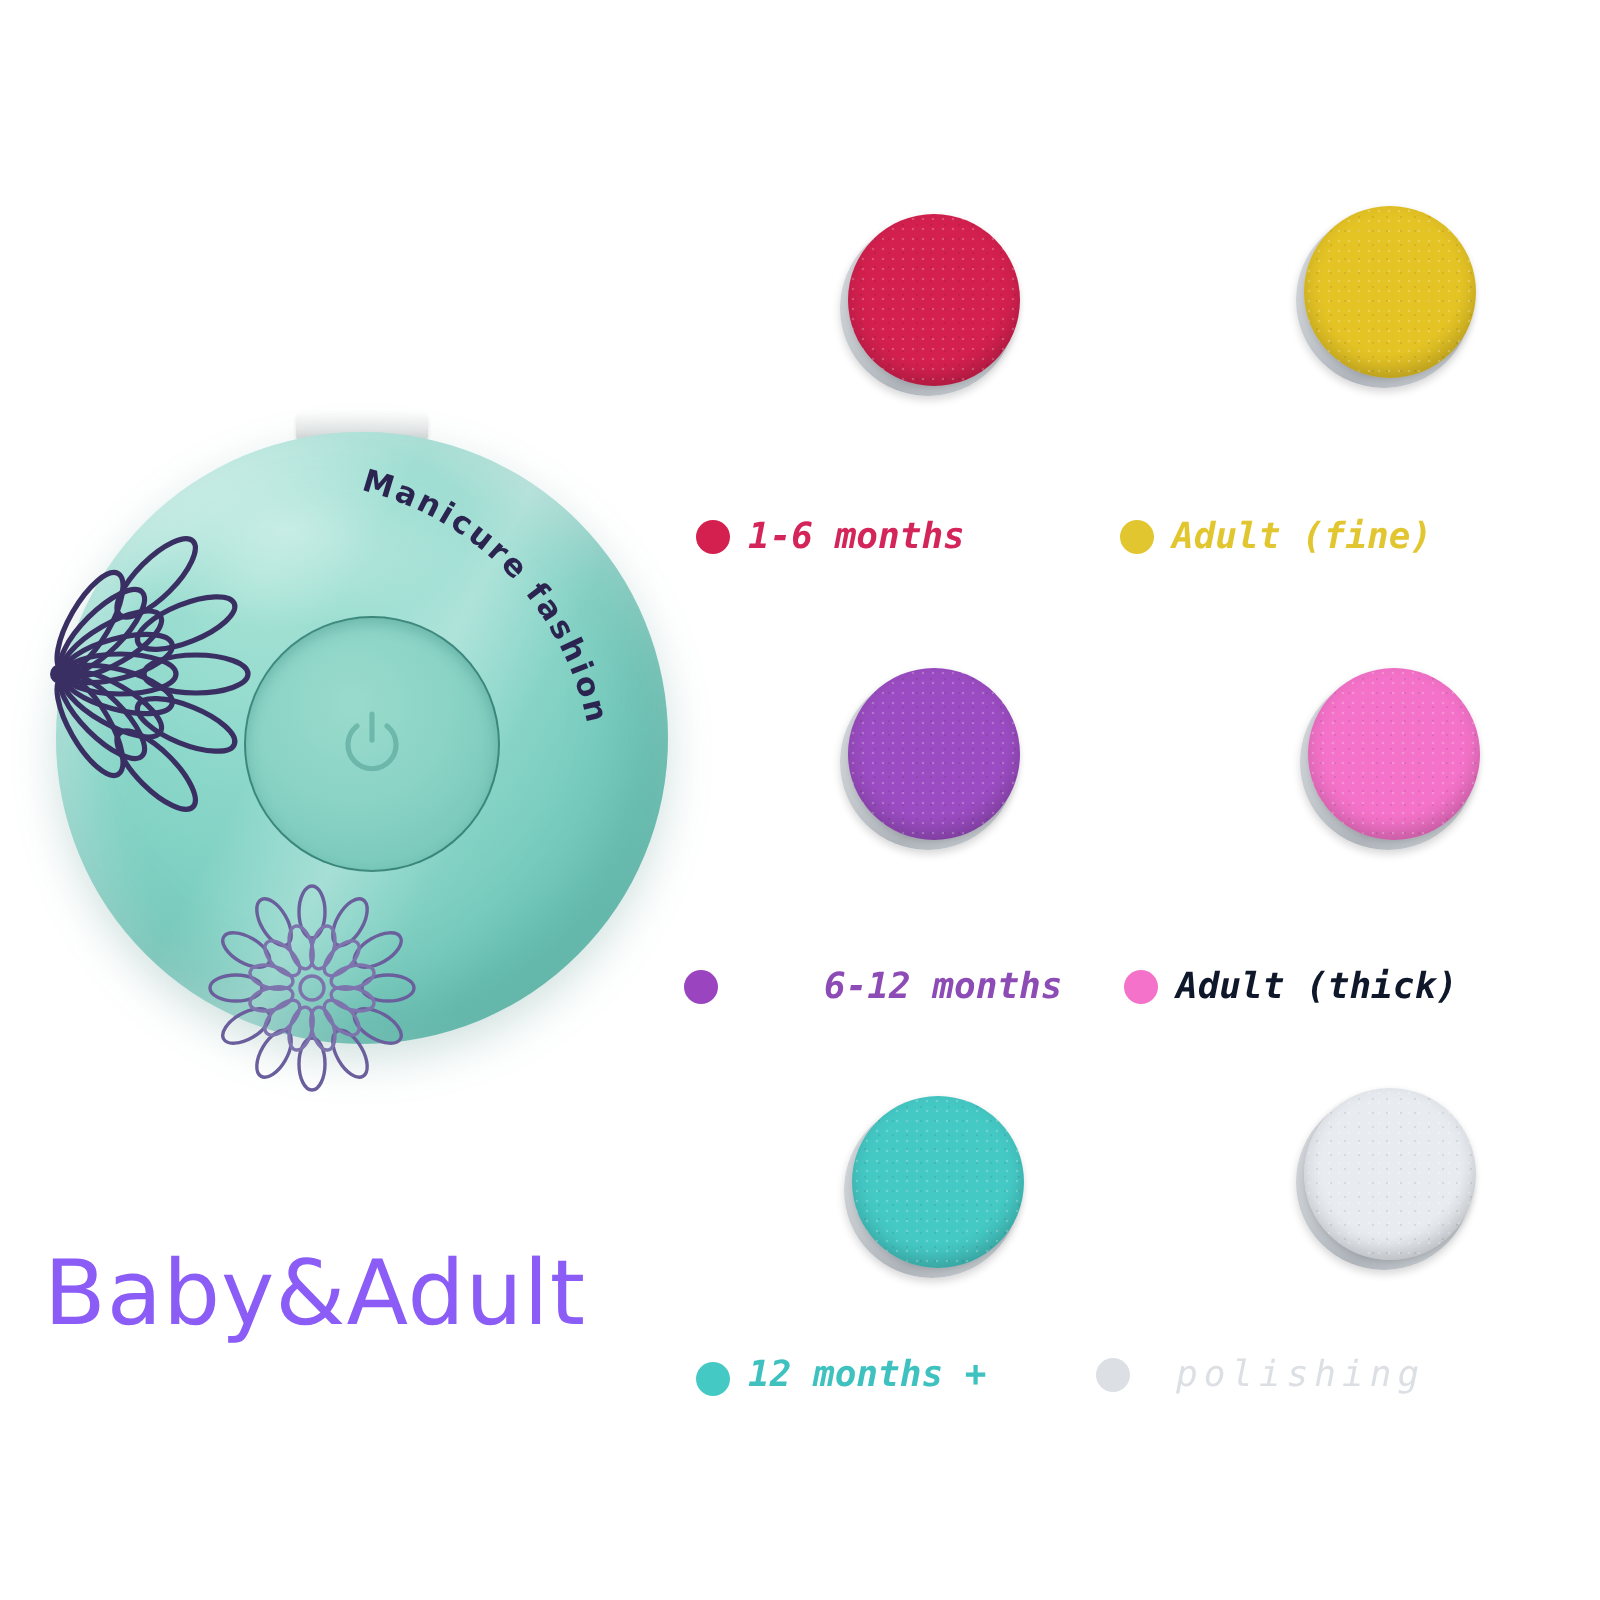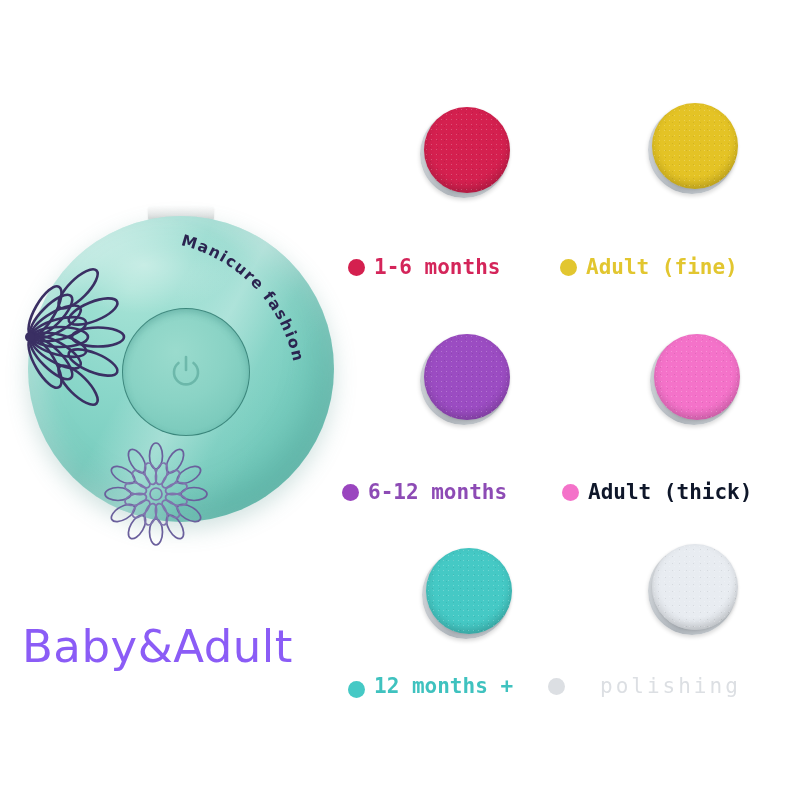--- a/index.html
+++ b/index.html
@@ -214,23 +214,24 @@
   }
   .legend-dot {
     width: 17px;
     height: 17px;
     border-radius: 50%;
     flex: 0 0 auto;
     margin-right: 9px;
   }
   .legend-label {
     font-family: "DejaVu Sans Mono", monospace;
-    font-size: 21px;
+    font-size: 18px;
     font-weight: 700;
     letter-spacing: 0px;
+    font-style: italic;
   }
   .legend-label.light {
     font-weight: 400;
   }
 </style>
 </head>
 <body>
 
 <div id="page">
 
@@ -344,21 +345,21 @@
         </div>
       </div>
     </div>
 
     <div class="disc-row" style="top:225px;">
       <div class="disc-cell col-0">
         <div class="disc" style="left:80px; top:14px;">
           <div class="disc-rim"></div>
           <div class="disc-face" style="background: radial-gradient(circle at 38% 30%, rgb(155, 76, 194) 0%, rgb(155, 76, 194) 62%, rgba(0, 0, 0, 0.1) 100%), rgb(155, 76, 194);"></div>
         </div>
-        <div class="disc-legend" style="left:2px;">
+        <div class="disc-legend" style="left:2px;gap:44px;">
           <span class="legend-dot" style="background: rgb(154, 69, 191);"></span>
           <span class="legend-label" style="color: rgb(141, 75, 181);">6-12 months</span>
         </div>
       </div>
 
       <div class="disc-cell col-1">
         <div class="disc" style="left:80px; top:14px;">
           <div class="disc-rim"></div>
           <div class="disc-face" style="background: radial-gradient(circle at 38% 30%, rgb(244, 114, 201) 0%, rgb(244, 114, 201) 62%, rgba(0, 0, 0, 0.1) 100%), rgb(244, 114, 201);"></div>
         </div>
@@ -381,19 +382,19 @@
         </div>
       </div>
 
       <div class="disc-cell col-1">
         <div class="disc" style="left:78px; top:14px;">
           <div class="disc-rim"></div>
           <div class="disc-face" style="background: radial-gradient(circle at 38% 30%, rgb(232, 236, 241) 0%, rgb(232, 236, 241) 62%, rgba(0, 0, 0, 0.1) 100%), rgb(232, 236, 241);"></div>
         </div>
         <div class="disc-legend" style="left:-22px; bottom:22px;">
           <span class="legend-dot" style="background: rgb(220, 223, 227);"></span>
-          <span class="legend-label light" style="margin-left: 26px; letter-spacing: 3px; color: rgb(220, 223, 227);">polishing</span>
+          <span class="legend-label light" style="margin-left: 14px; letter-spacing: 3px; color: rgb(220, 223, 227);">polishing</span>
         </div>
       </div>
     </div>
 
   </div>
 </div>
 
 </body></html>

